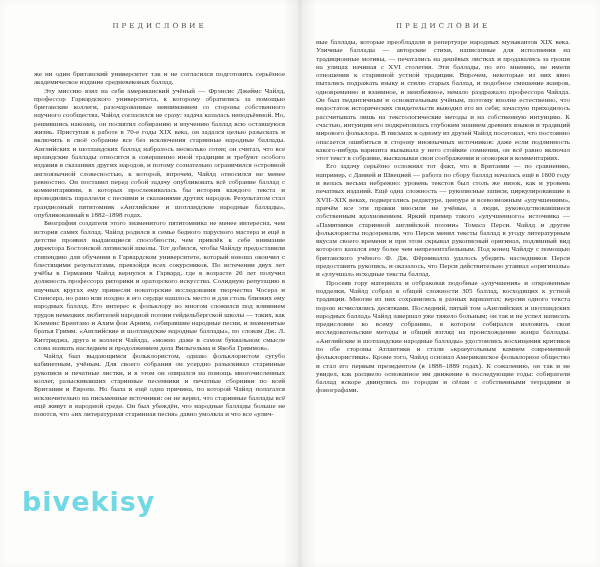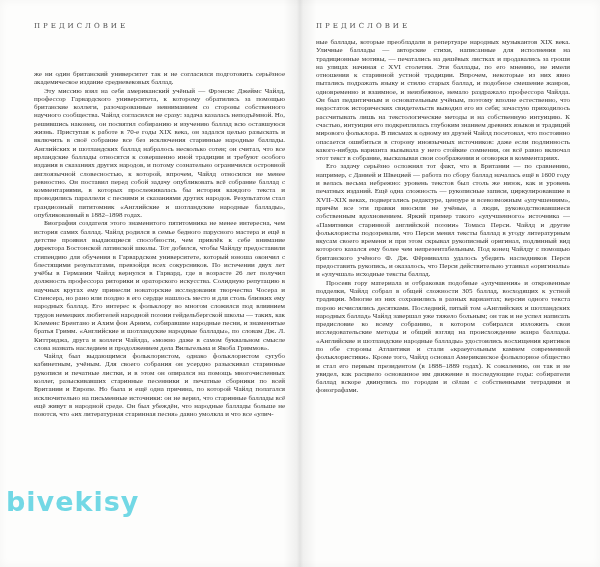--- a/index.html
+++ b/index.html
@@ -37,40 +37,41 @@
     pointer-events: none;
   }
   .page {
     width: 300px;
     box-sizing: border-box;
     background: transparent;
   }
   .page.left  { padding: 22px 15px 20px 34px; }
   .page.right { padding: 22px 30px 20px 16px; }
   .running-head {
+    text-align: center;
     font-size: 7px;
     letter-spacing: 3px;
     color: #4c4c4c;
     font-variant: small-caps;
   }
   .page-body { color: #2e2e2e; }
   .page.left  .page-body { margin-top: 40px; }
   .page.right .page-body { margin-top: 8px; }
   .page-body p {
     margin: 0;
     font-size: 7px;
     line-height: 8.3px;
     text-align: justify;
     color: #333230;
     font-family: Liberation Serif, serif;
   }
   .page-body p.ind { text-indent: 10px; }
   .watermark {
     position: absolute;
-    left: 6px;
+    left: 22px;
     top: 486px;
     font-family: "DejaVu Sans", sans-serif;
     font-size: 27px;
     font-weight: bold;
     letter-spacing: 1px;
     color: rgba(0, 186, 209, 0.55);
     pointer-events: none;
     user-select: none;
   }
 </style>

